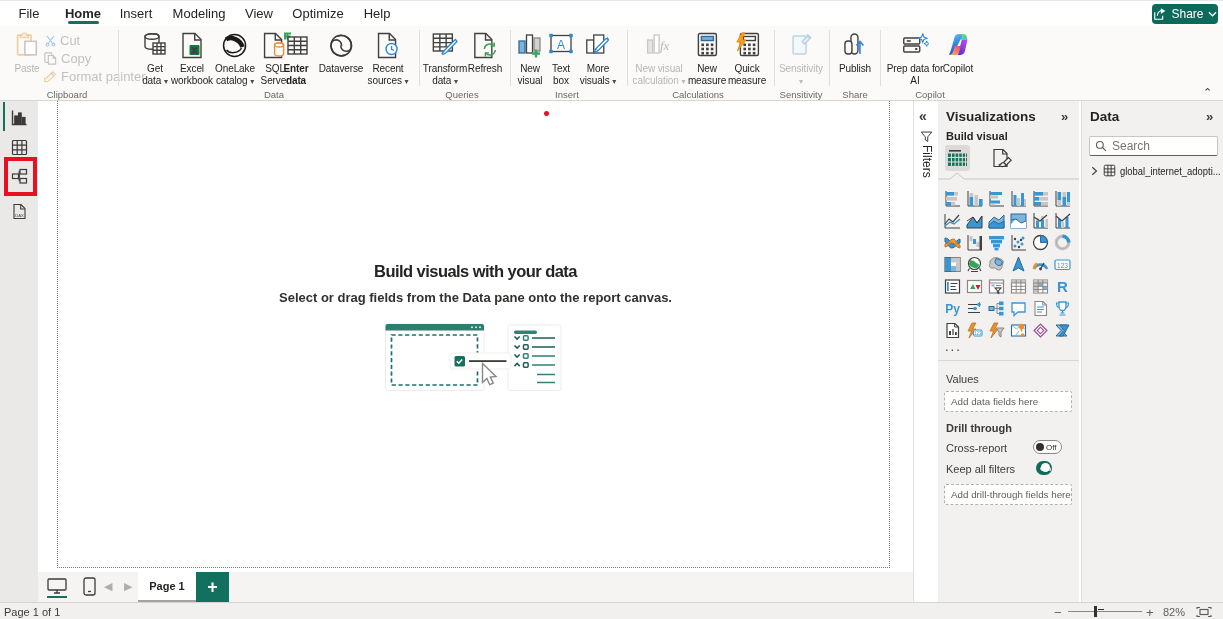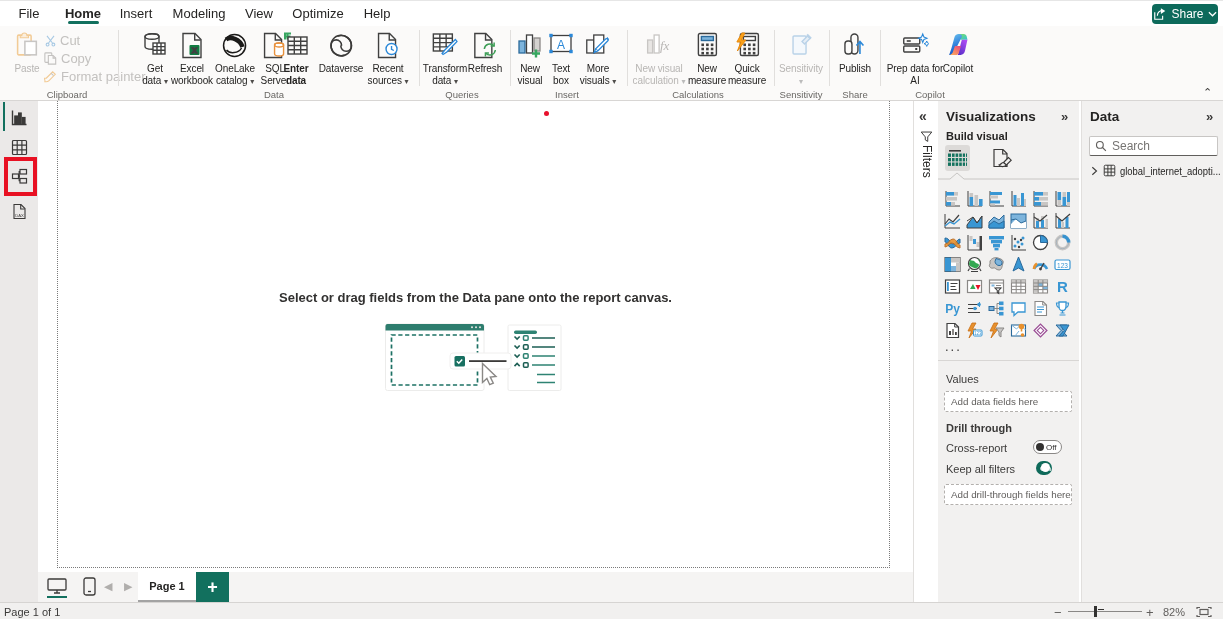--- a/index.html
+++ b/index.html
@@ -370,20 +370,21 @@
         </div>
       <div class="btxt" style="margin-top:3px;">Copilot</div>
     </div>
     <div class="glabel" style="left:930px;">Copilot</div>
     <div id="collapse">⌃</div>
   </div>
   <div id="main">
     <div id="canvas">
       <div id="page"></div>
       <div id="reddot"></div>
+      <div id="bvh">Build visuals with your data</div>
       <div id="bvs">Select or drag fields from the <b>Data</b> pane onto the report canvas.</div>
       <div id="illu"><svg width="180" height="74" viewBox="0 0 180 74">
         <g filter="none">
         <rect x="0.5" y="3" width="98.5" height="66.5" rx="2" fill="#fff" stroke="#ececeb"></rect>
         <path d="M2.5 3h94.5a2 2 0 0 1 2 2v4.5H.5V5a2 2 0 0 1 2-2z" fill="#2e7d6e"></path>
         <circle cx="87" cy="6.2" r="1" fill="#e8e6e4"></circle>
               <circle cx="91" cy="6.2" r="1" fill="#e8e6e4"></circle>
               <circle cx="95" cy="6.2" r="1" fill="#e8e6e4"></circle>
         <rect x="6.5" y="14" width="86" height="50" fill="none" stroke="#1d7164" stroke-width="1.7" stroke-dasharray="4.2 2.6"></rect>
         <rect x="123" y="4" width="53" height="65.5" rx="1.5" fill="#fff" stroke="#ececeb"></rect>

